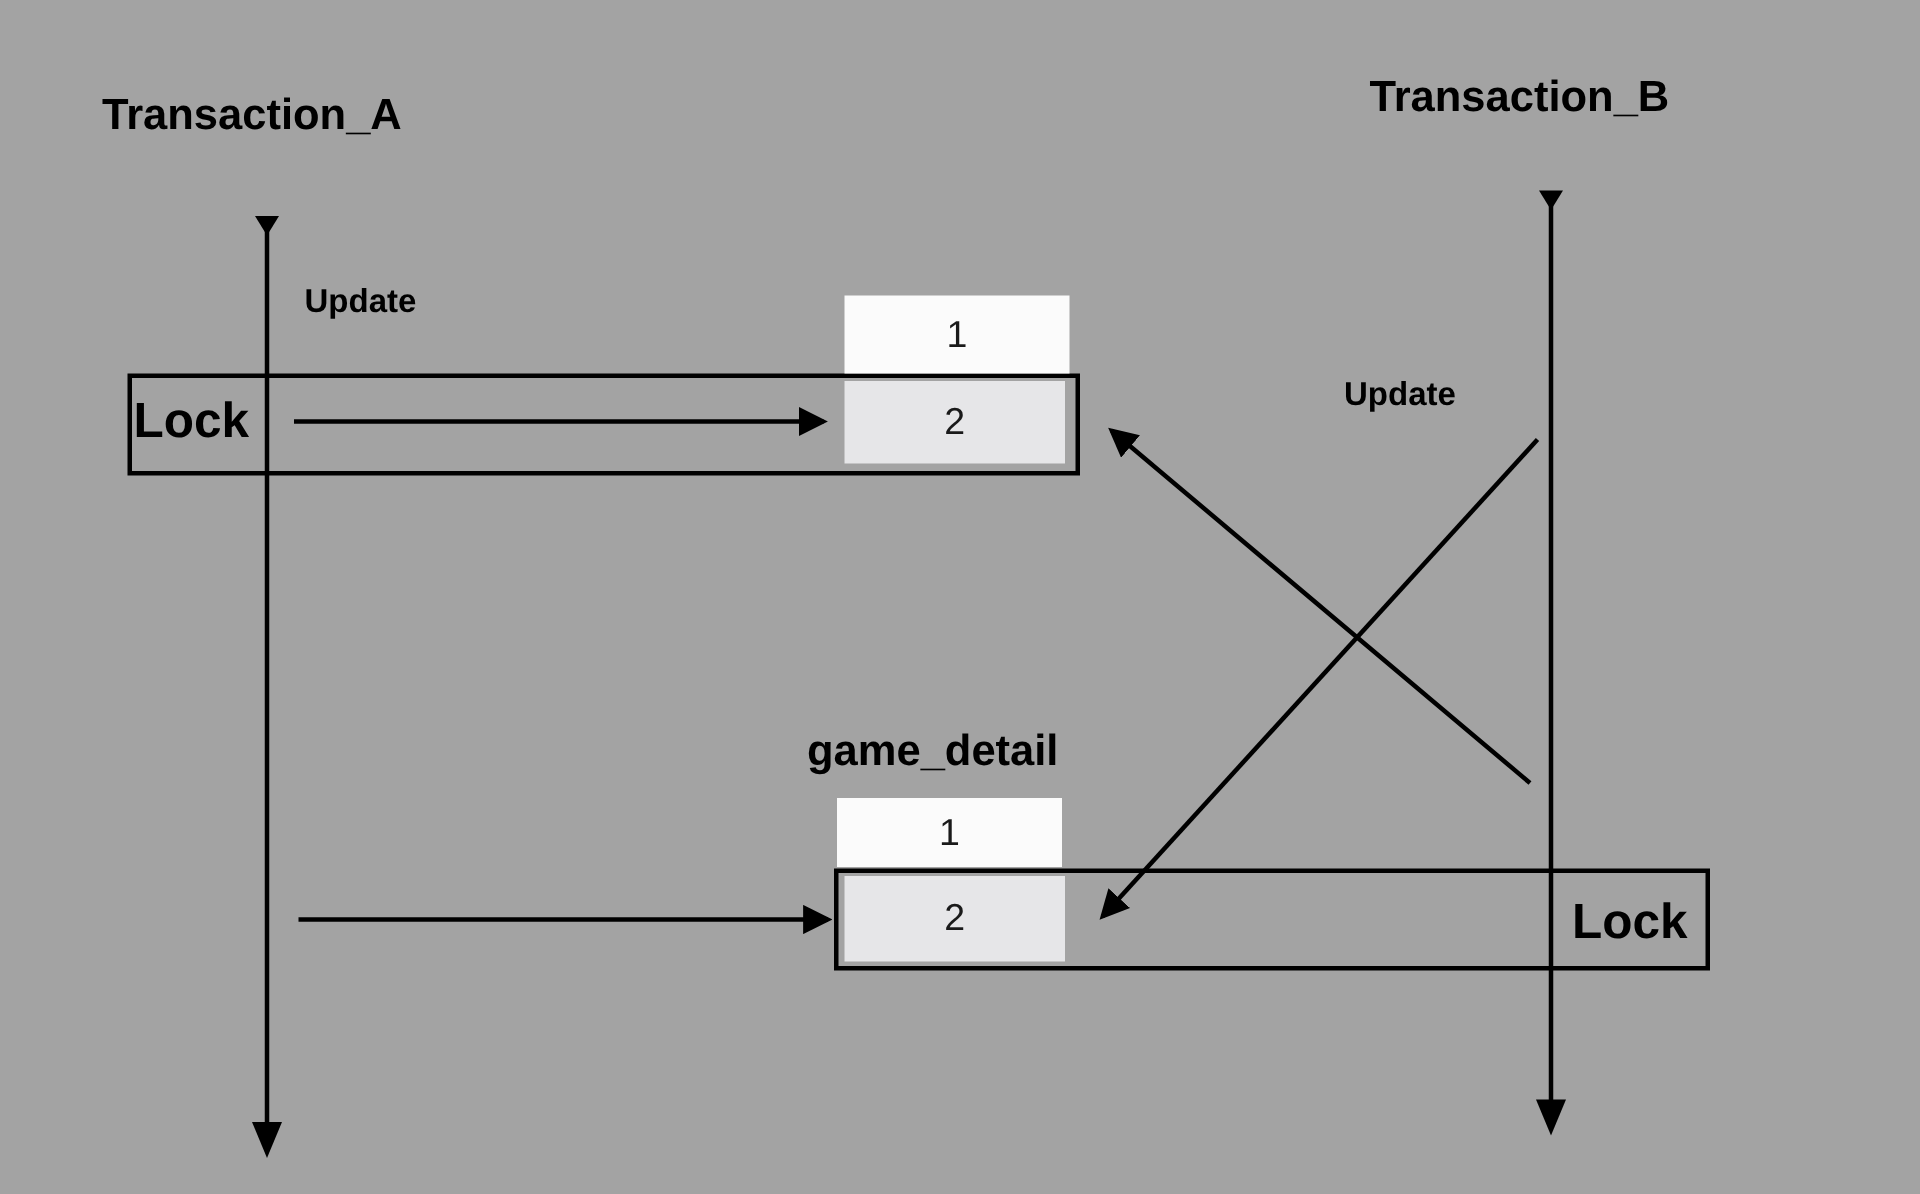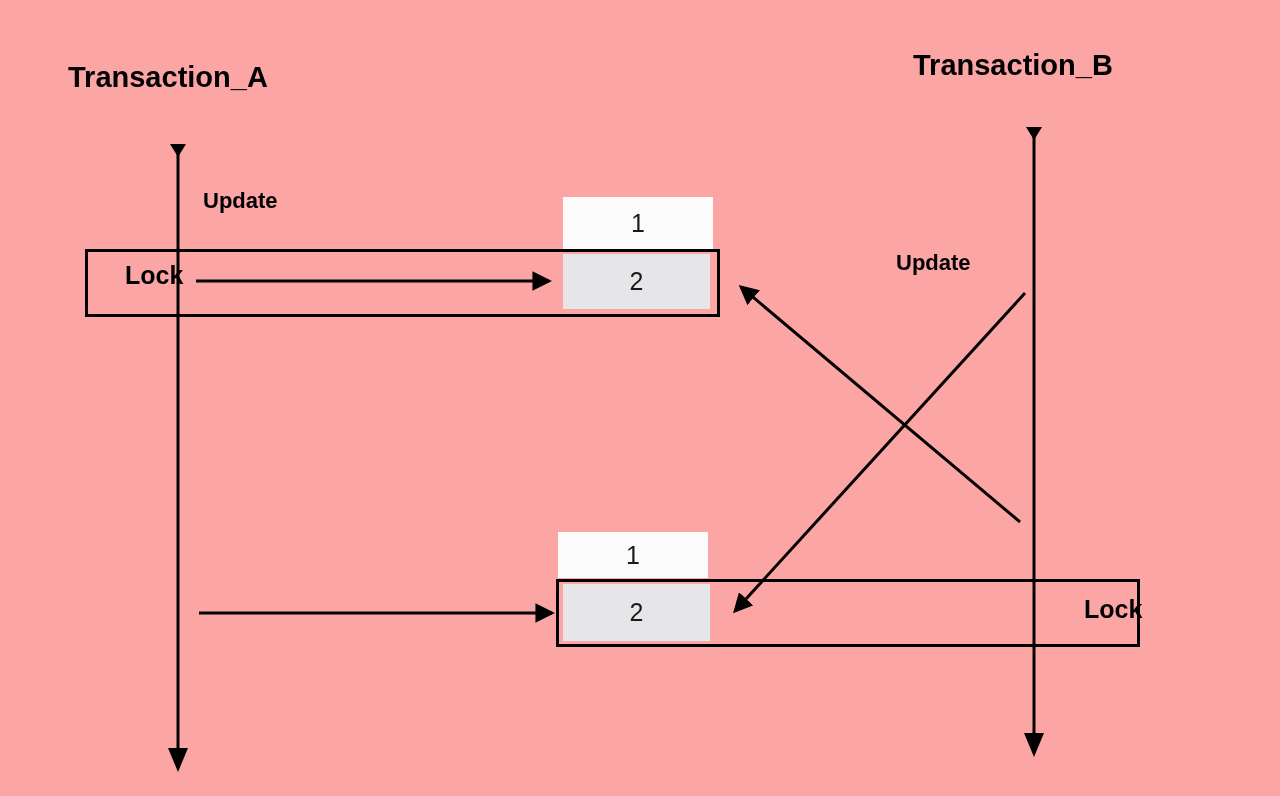--- a/index.html
+++ b/index.html
@@ -1,39 +1,39 @@
 <!DOCTYPE html>
 <html><head>
 <meta charset="utf-8">
 <style>
   html,body{margin:0;padding:0;background:#ffffff;}
   .canvas{
     position:relative;
     width:1280px;height:796px;
-    background:#fca5a5;
+    background:#a3a3a3;
     overflow:hidden;
     font-family:"Liberation Sans", sans-serif;
     color:#000;
   }
   .layer{
     position:absolute;left:0;top:0;width:1280px;height:796px;
     z-index:5;pointer-events:none;
   }
   .label{
     position:absolute;
     font-weight:bold;
     color:#000;
     white-space:nowrap;
     line-height:1.1;
     z-index:3;
   }
   .lane-title{font-size:29px;}
   .table-title{font-size:29px;}
   .update-label{font-size:22px;}
-  .lock-label{font-size:25px;z-index:4;padding-left:36px;}
+  .lock-label{font-size:33px;z-index:4;}
   .lock-box{
     position:absolute;
     border:3px solid #000;
     background:transparent;
     box-sizing:border-box;
     z-index:2;
   }
   .cell{
     position:absolute;
     display:flex;align-items:center;justify-content:center;
@@ -45,20 +45,21 @@
   .cell-locked{background:#e6e6e8;}
 </style>
 </head>
 <body>
 
 <div class="canvas">
 
   <div class="label lane-title" style="left:68px;top:62px">Transaction_A</div>
   <div class="label lane-title" style="left:913px;top:50px">Transaction_B</div>
 
+  <div class="label table-title" style="left:538px;top:486px">game_detail</div>
 
   <div class="label update-label" style="left:203px;top:189px">Update</div>
   <div class="label update-label" style="left:896px;top:251px">Update</div>
 
   <div class="cell cell-free" style="left:563px;top:197px;width:150px;height:52px">
     <span>1</span>
   </div>
 
   <div class="lock-box" style="left:85px;top:249px;width:635px;height:68px"></div>
   <div class="label lock-label" style="left:89px;top:262px">Lock</div>

